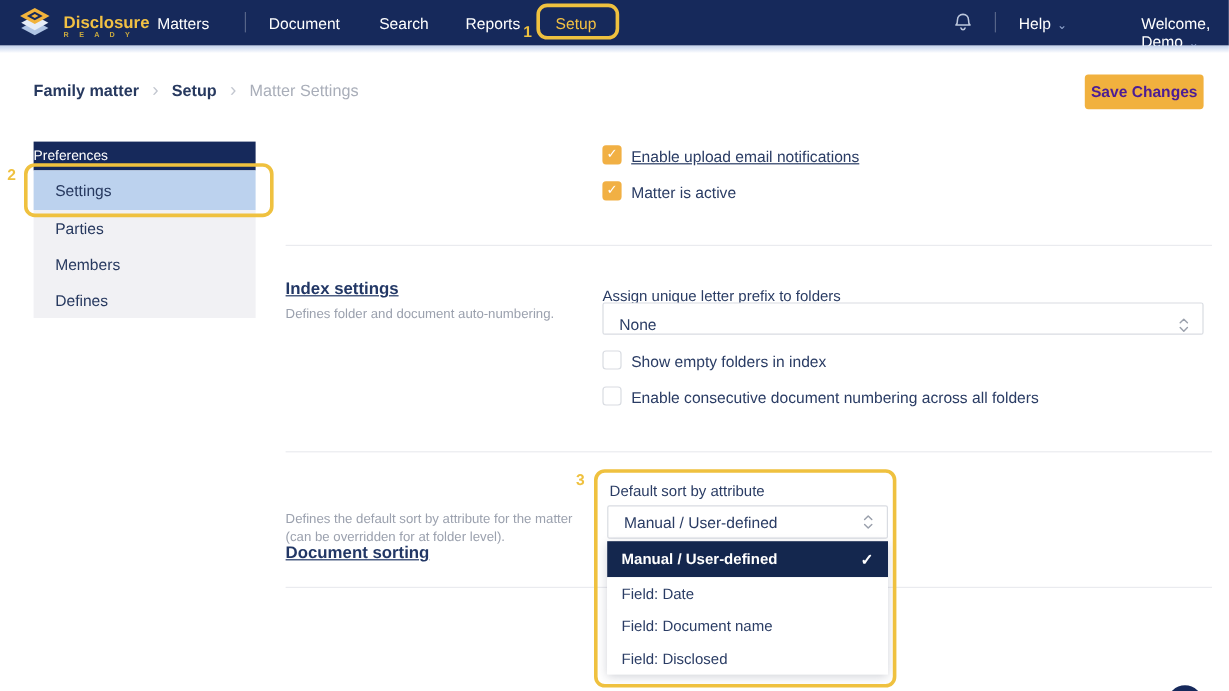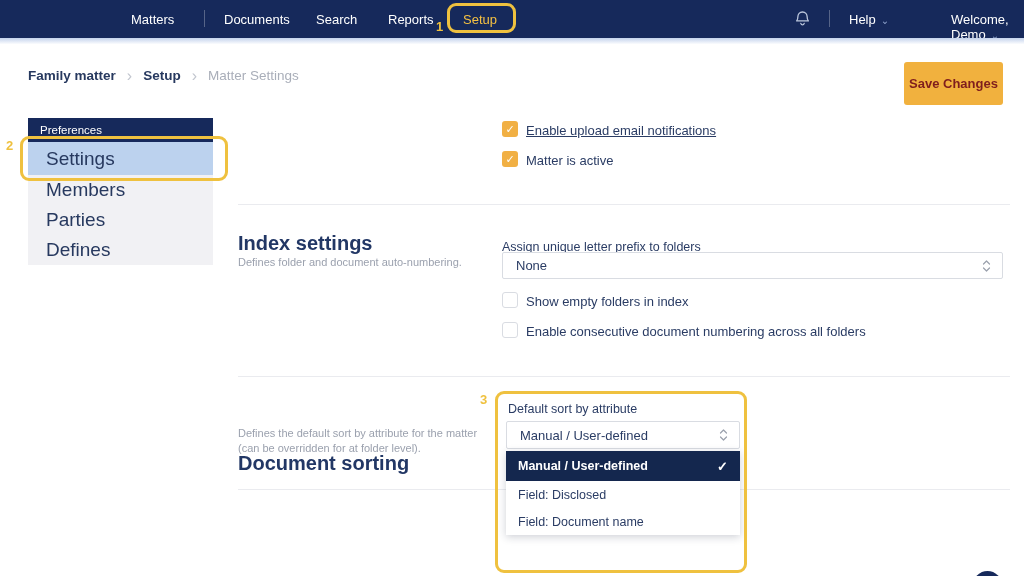--- a/index.html
+++ b/index.html
@@ -22,35 +22,35 @@
   
   .anno-box { position:absolute; border:3px solid #EFC13F; border-radius:9px;
     pointer-events:none; z-index:30; background:transparent; }
   .anno-num { position:absolute; color:#EFC13F; font-size:13px; font-weight:700; z-index:31; }
 
   
   #breadcrumb { position:absolute; left:28px; top:68px; display:flex; align-items:center; gap:11px; }
   .bc-item { font-size:13.5px; font-weight:700; color:#27395F; }
   .bc-item.current { color:#A9AEB9; font-weight:400; }
   .bc-sep { color:#C2C6CF; font-size:16px; line-height:13px; }
-  #save-btn { position:absolute; left:904px; top:62px; width:99px; height:43px;
-    background:#F1B13E; border:none; border-radius:3px; color:#7f1d1d;
+  #save-btn { position:absolute; left:904px; top:62px; width:99px; height:29px;
+    background:#F1B13E; border:none; border-radius:3px; color:#4c1d95;
     font-size:13px; font-weight:700; font-family:"Liberation Sans",sans-serif; cursor:pointer; }
 
   
   #sidebar { position:absolute; left:28px; top:118px; width:185px; }
   .side-header { height:24px; line-height:24px; background:#16295B; color:#ffffff;
-    font-size:11.5px; padding-left:12px; }
+    font-size:11.5px; }
   .side-item { height:30px; display:flex; align-items:center; background:#F1F1F4;
-    color:#27395F; font-size:19px; padding-left:18px; cursor:pointer; }
+    color:#27395F; font-size:13px; padding-left:18px; cursor:pointer; }
   .side-item.active { height:33px; background:#BCD2EE; }
 
   
   .divider { position:absolute; height:1px; background:#EAEBEF; }
-  .sec-title { position:absolute; font-size:20px; font-weight:700; color:#223765; }
+  .sec-title { position:absolute; font-size:14px; font-weight:700; color:#223765;text-decoration:underline; }
   .sec-desc { position:absolute; font-size:11px; color:#9BA1AE; line-height:15px; }
   .field-label { position:absolute; font-size:12.5px; color:#2A3C64; }
   .cb { position:absolute; width:16px; height:16px; border-radius:3px; cursor:pointer; }
   .cb.checked { background:#F1B044; color:#ffffff; font-size:11px; text-align:center; line-height:16px; }
   .cb.unchecked { background:#ffffff; border:1px solid #D9DCE2; }
   .cb-label { position:absolute; font-size:13px; color:#2A3C64; }
   .select { position:absolute; background:#ffffff; border:1px solid #D9DCE2; border-radius:2px;
     display:flex; align-items:center; cursor:pointer; }
   .select-text { font-size:13px; color:#2A3C64; padding-left:13px; flex:1; }
   .select-chev { margin-right:11px; display:flex; }
@@ -63,24 +63,39 @@
   .opt.selected { height:30px; background:#14274E; color:#ffffff; font-weight:700; }
   .opt .check { margin-left:auto; font-size:13px; }
 
   #float-circle { position:absolute; left:973px; top:571px; width:29px; height:29px;
     border-radius:50%; background:#16295B; }
 </style>
 </head>
 <body>
 
 <div id="topnav">
+  <div class="brand">
+    <span>
+      <svg width="34" height="30" viewBox="0 0 36 30">
+        <polygon points="18,13 30,19.5 18,26 6,19.5" fill="#AFC4E4"></polygon>
+        <polygon points="18,8.5 30,15 18,21.5 6,15" fill="#E6EDF8"></polygon>
+        <polygon points="18,2 31,9 18,16 5,9" fill="#F2B33C"></polygon>
+        <polygon points="18,5.2 25,9 18,12.8 11,9" fill="#16295B"></polygon>
+        <polygon points="18,7.3 21.2,9 18,10.7 14.8,9" fill="#F2B33C"></polygon>
+      </svg>
+    </span>
+    <span>
+      <div class="brand-name">Disclosure</div>
+      <div class="brand-tag">R E A D Y</div>
+    </span>
+  </div>
 
   <span class="nav-link" style="left:131px;">Matters</span>
   <span class="nav-vdivider" style="left:204px;"></span>
-  <span class="nav-link" style="left:224px;">Documents</span>
+  <span class="nav-link" style="left:224px;">Document</span>
   <span class="nav-link" style="left:316px;">Search</span>
   <span class="nav-link" style="left:388px;">Reports</span>
   <span class="nav-link active" style="left:463px;">Setup</span>
 
   <span class="abs" style="left:794px; top:10px; cursor:pointer;">
     <svg width="17" height="18" viewBox="0 0 17 18" fill="none" stroke="#BCC7DD" stroke-width="1.3" stroke-linecap="round" stroke-linejoin="round">
       <path d="M8.5 2 C5.6 2 3.9 4 3.9 6.6 C3.9 9.8 2.6 10.9 2.6 10.9 L14.4 10.9 C14.4 10.9 13.1 9.8 13.1 6.6 C13.1 4 11.4 2 8.5 2 Z"></path>
       <path d="M6.8 13.4 C7.1 14.3 7.7 14.8 8.5 14.8 C9.3 14.8 9.9 14.3 10.2 13.4"></path>
     </svg>
   </span>
@@ -98,40 +113,40 @@
   <span class="bc-sep">›</span>
   <span class="bc-item">Setup</span>
   <span class="bc-sep">›</span>
   <span class="bc-item current">Matter Settings</span>
 </div>
 <button id="save-btn">Save Changes</button>
 
 <div id="sidebar">
   <div class="side-header">Preferences</div>
   <div class="side-item active">Settings</div>
+  <div class="side-item">Parties</div>
   <div class="side-item">Members</div>
-  <div class="side-item">Parties</div>
   <div class="side-item">Defines</div>
 </div>
 
 <div class="anno-box" style="left:20px; top:136px; width:208px; height:45px;"></div>
 <div class="anno-num" style="left:6px; top:138px;">2</div>
 
 <span class="cb checked" style="left:502px; top:121px;">✓</span>
 <span class="cb-label" style="left:526px; top:123px;text-decoration:underline;">Enable upload email notifications</span>
 <span class="cb checked" style="left:502px; top:151px;">✓</span>
 <span class="cb-label" style="left:526px; top:153px;">Matter is active</span>
 
 <div class="divider" style="left:238px; top:204px; width:772px;"></div>
 
 <div class="sec-title" style="left:238px; top:232px;">Index settings</div>
 <div class="sec-desc" style="left:238px; top:255px; width:260px;">Defines folder and document auto-numbering.</div>
 
 <div class="field-label" style="left:502px; top:240px;">Assign unique letter prefix to folders</div>
-<div class="select" style="left:502px; top:252px; width:501px; height:27px;">
+<div class="select" style="left:502px; top:252px; width:501px; height:27px;align-items:flex-end;">
   <span class="select-text">None</span>
   <span class="select-chev">
     <svg width="9" height="14" viewBox="0 0 9 14" fill="none" stroke="#9AA0AC" stroke-width="1.2" stroke-linecap="round" stroke-linejoin="round">
       <path d="M1.5 5 L4.5 2 L7.5 5"></path>
         <path d="M1.5 9 L4.5 12 L7.5 9"></path>
     </svg>
   </span>
 </div>
 <span class="cb unchecked" style="left:502px; top:292px;"></span>
 <span class="cb-label" style="left:526px; top:294px;">Show empty folders in index</span>
@@ -154,20 +169,21 @@
         <path d="M1.5 9 L4.5 12 L7.5 9"></path>
     </svg>
   </span>
 </div>
 
 <div id="dropdown">
   <div class="opt selected">
     <span>Manual / User-defined</span>
     <span class="check">✓</span>
   </div>
+  <div class="opt">Field: Date</div>
+  <div class="opt">Field: Document name</div>
   <div class="opt">Field: Disclosed</div>
-  <div class="opt">Field: Document name</div>
 </div>
 
 <div class="anno-box" style="left:495px; top:391px; width:252px; height:182px;"></div>
 <div class="anno-num" style="left:480px; top:392px;">3</div>
 
 <div id="float-circle"></div>
 
 </body></html>

